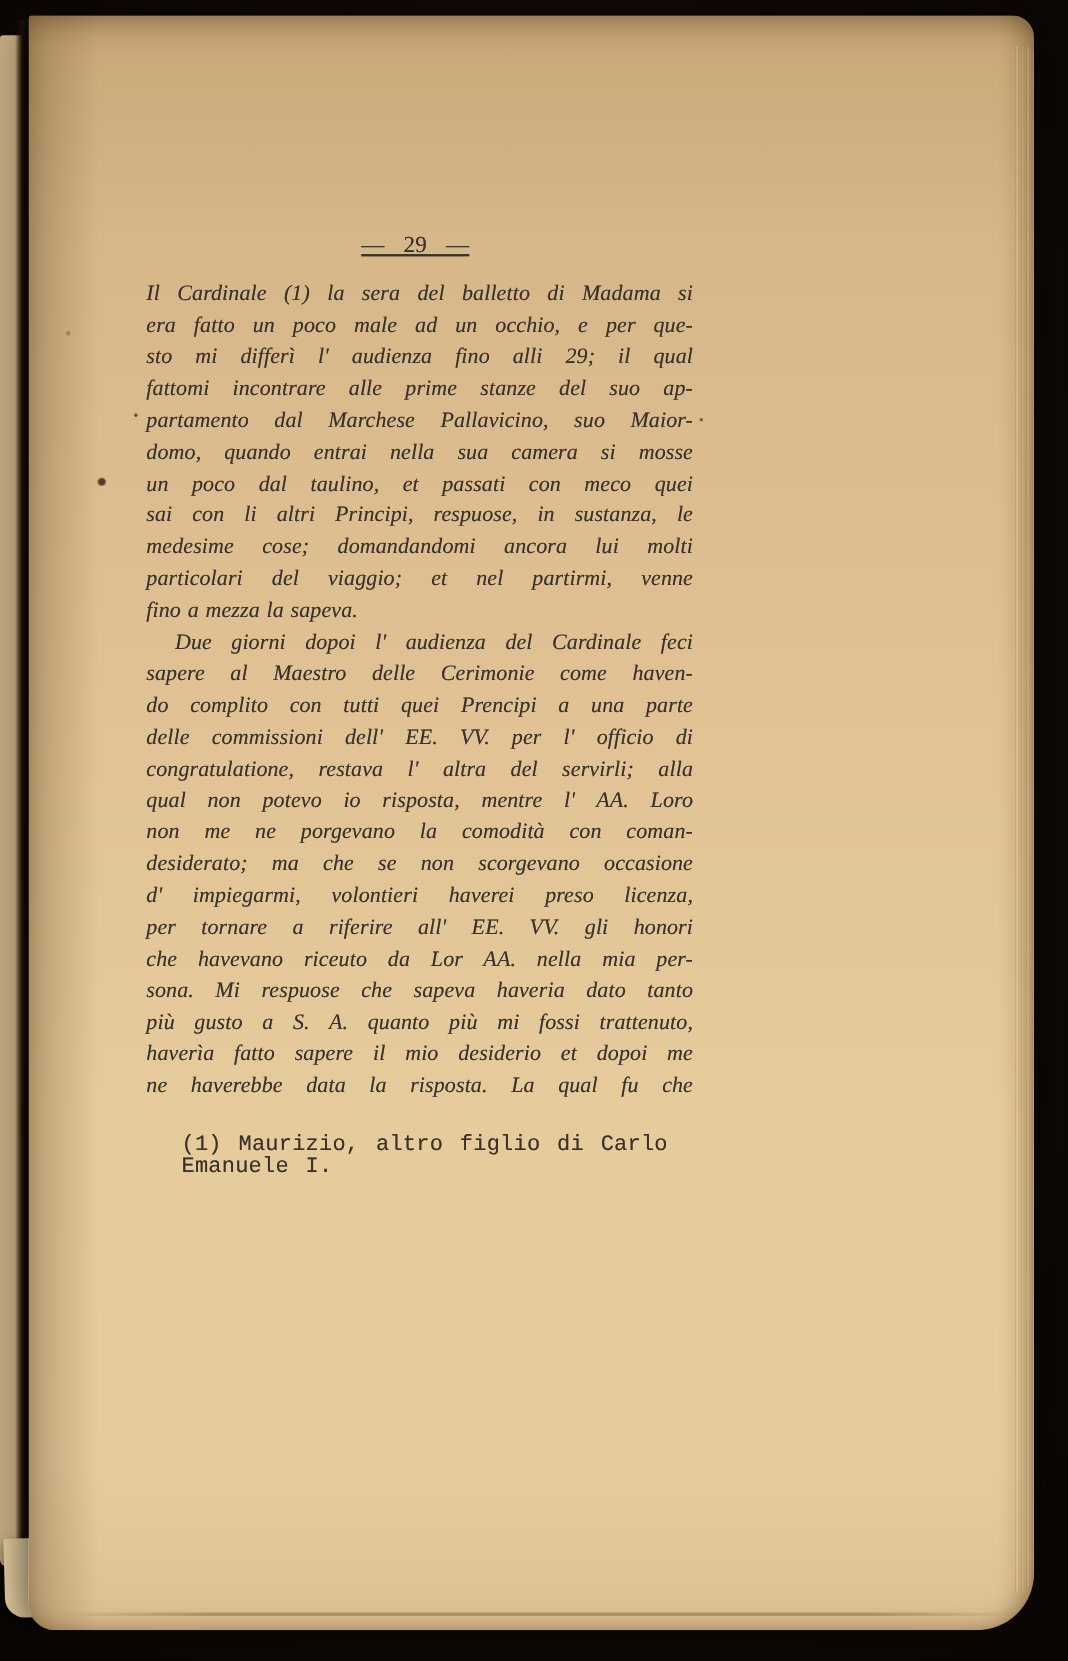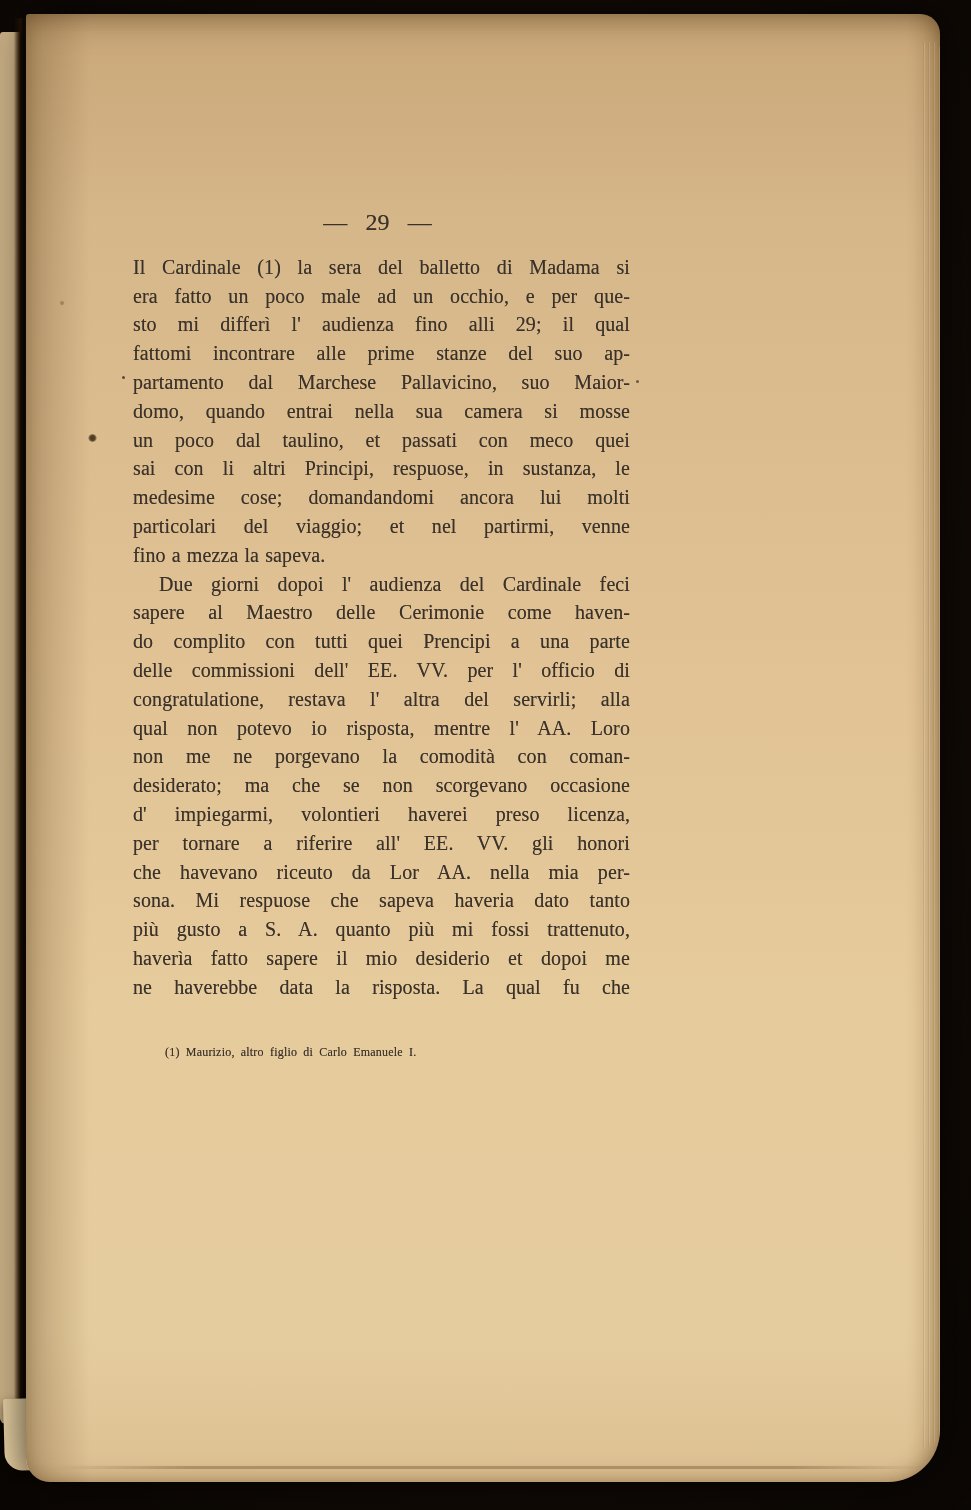--- a/index.html
+++ b/index.html
@@ -95,41 +95,44 @@
     position: absolute;
     left: 107px; top: 194px;
     width: 497px;
     color: var(--ink, #3a322a);
     text-shadow: 0 0 .6px rgba(58,50,42,.55);
     letter-spacing: .1px;
   }
   .pagenum {
     height: 28.8px; line-height: 28.8px;
     text-align: center;
-    font-size: 24px;
+    font-size: 21px;
     word-spacing: 12px;
     transform: translateX(-4px);
+    text-decoration: underline;
   }
   .body { margin-top: 16px; font-size: 20px; }
   .line {
     height: 28.8px; line-height: 28.8px;
     text-align: justify;
     text-align-last: justify;
     word-spacing: 1px;
     white-space: nowrap;
+    font-style: italic;
   }
   .line.indent { text-indent: 26px; }
   .line.flush { text-align-last: left; }
   .footnote {
-    margin-top: 40px;
+    margin-top: 29px;
     padding-left: 32px;
-    font-size: 12px;
+    font-size: 20px;
     line-height: 20px;
     word-spacing: 3px;
     letter-spacing: .2px;
+    font-family: Liberation Mono, monospace;
   }
 </style>
 </head>
 <body>
 
 <div id="scene">
   <div class="prev-page"></div>
   <div class="gutter"></div>
   <div class="under-corner"></div>
 

